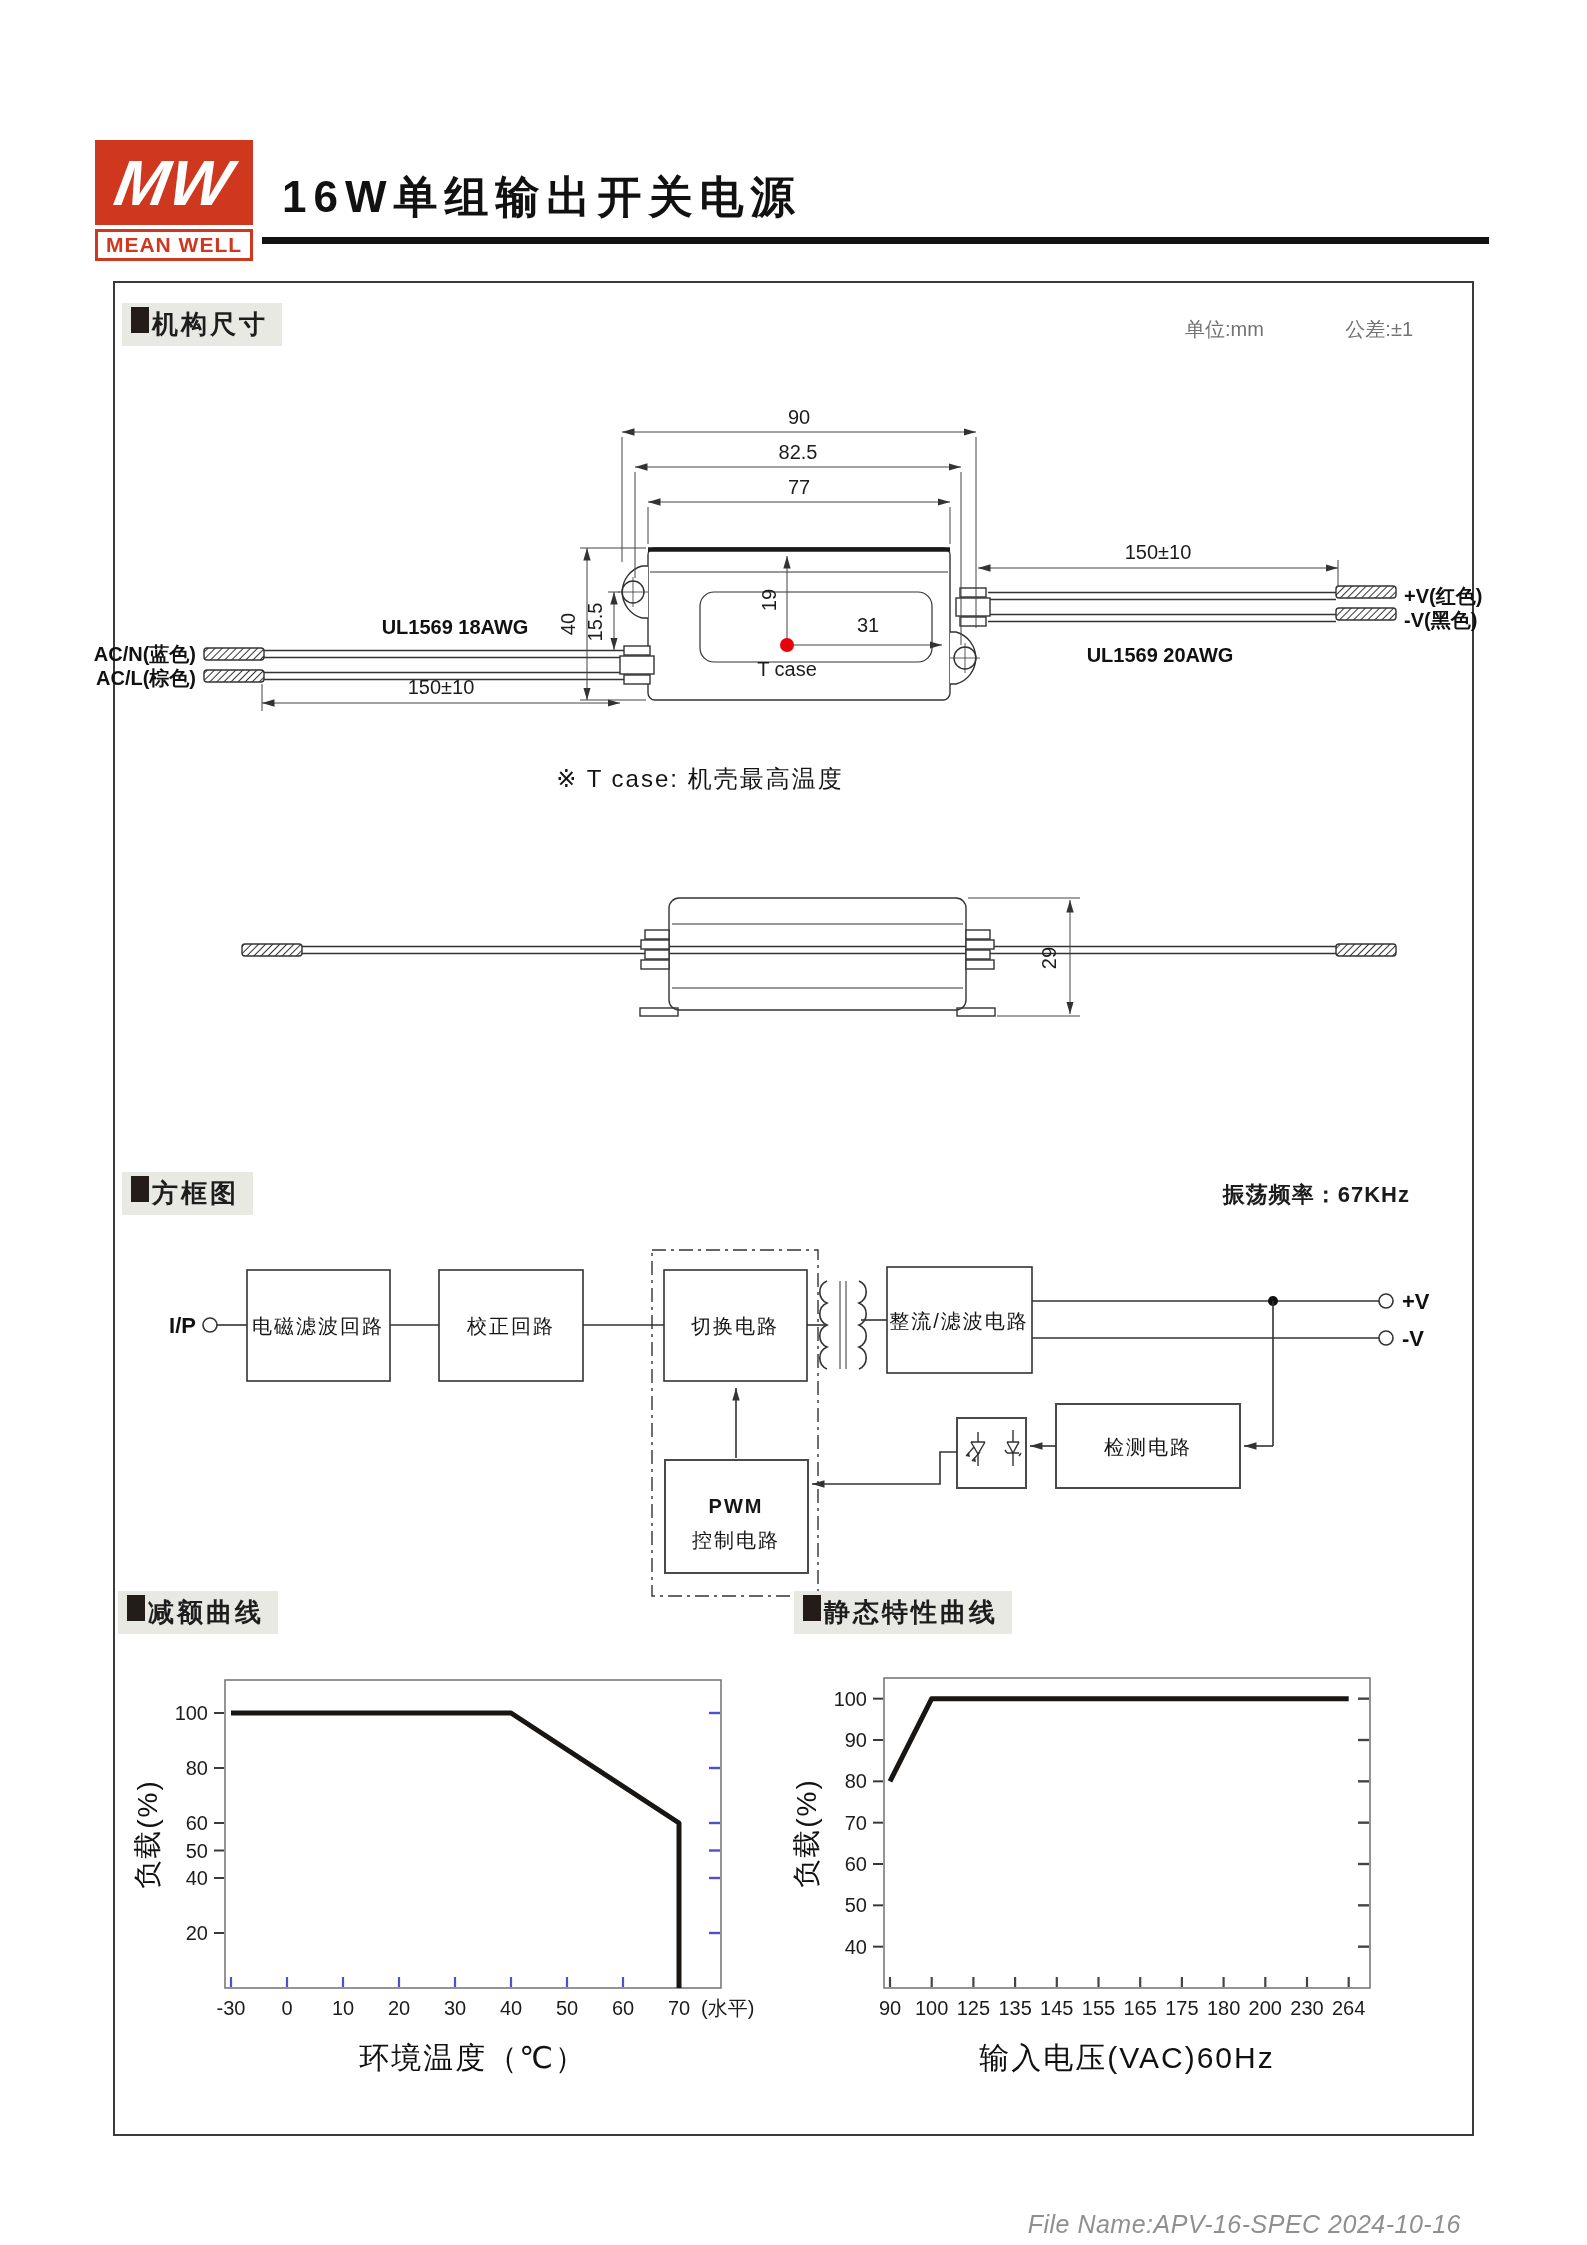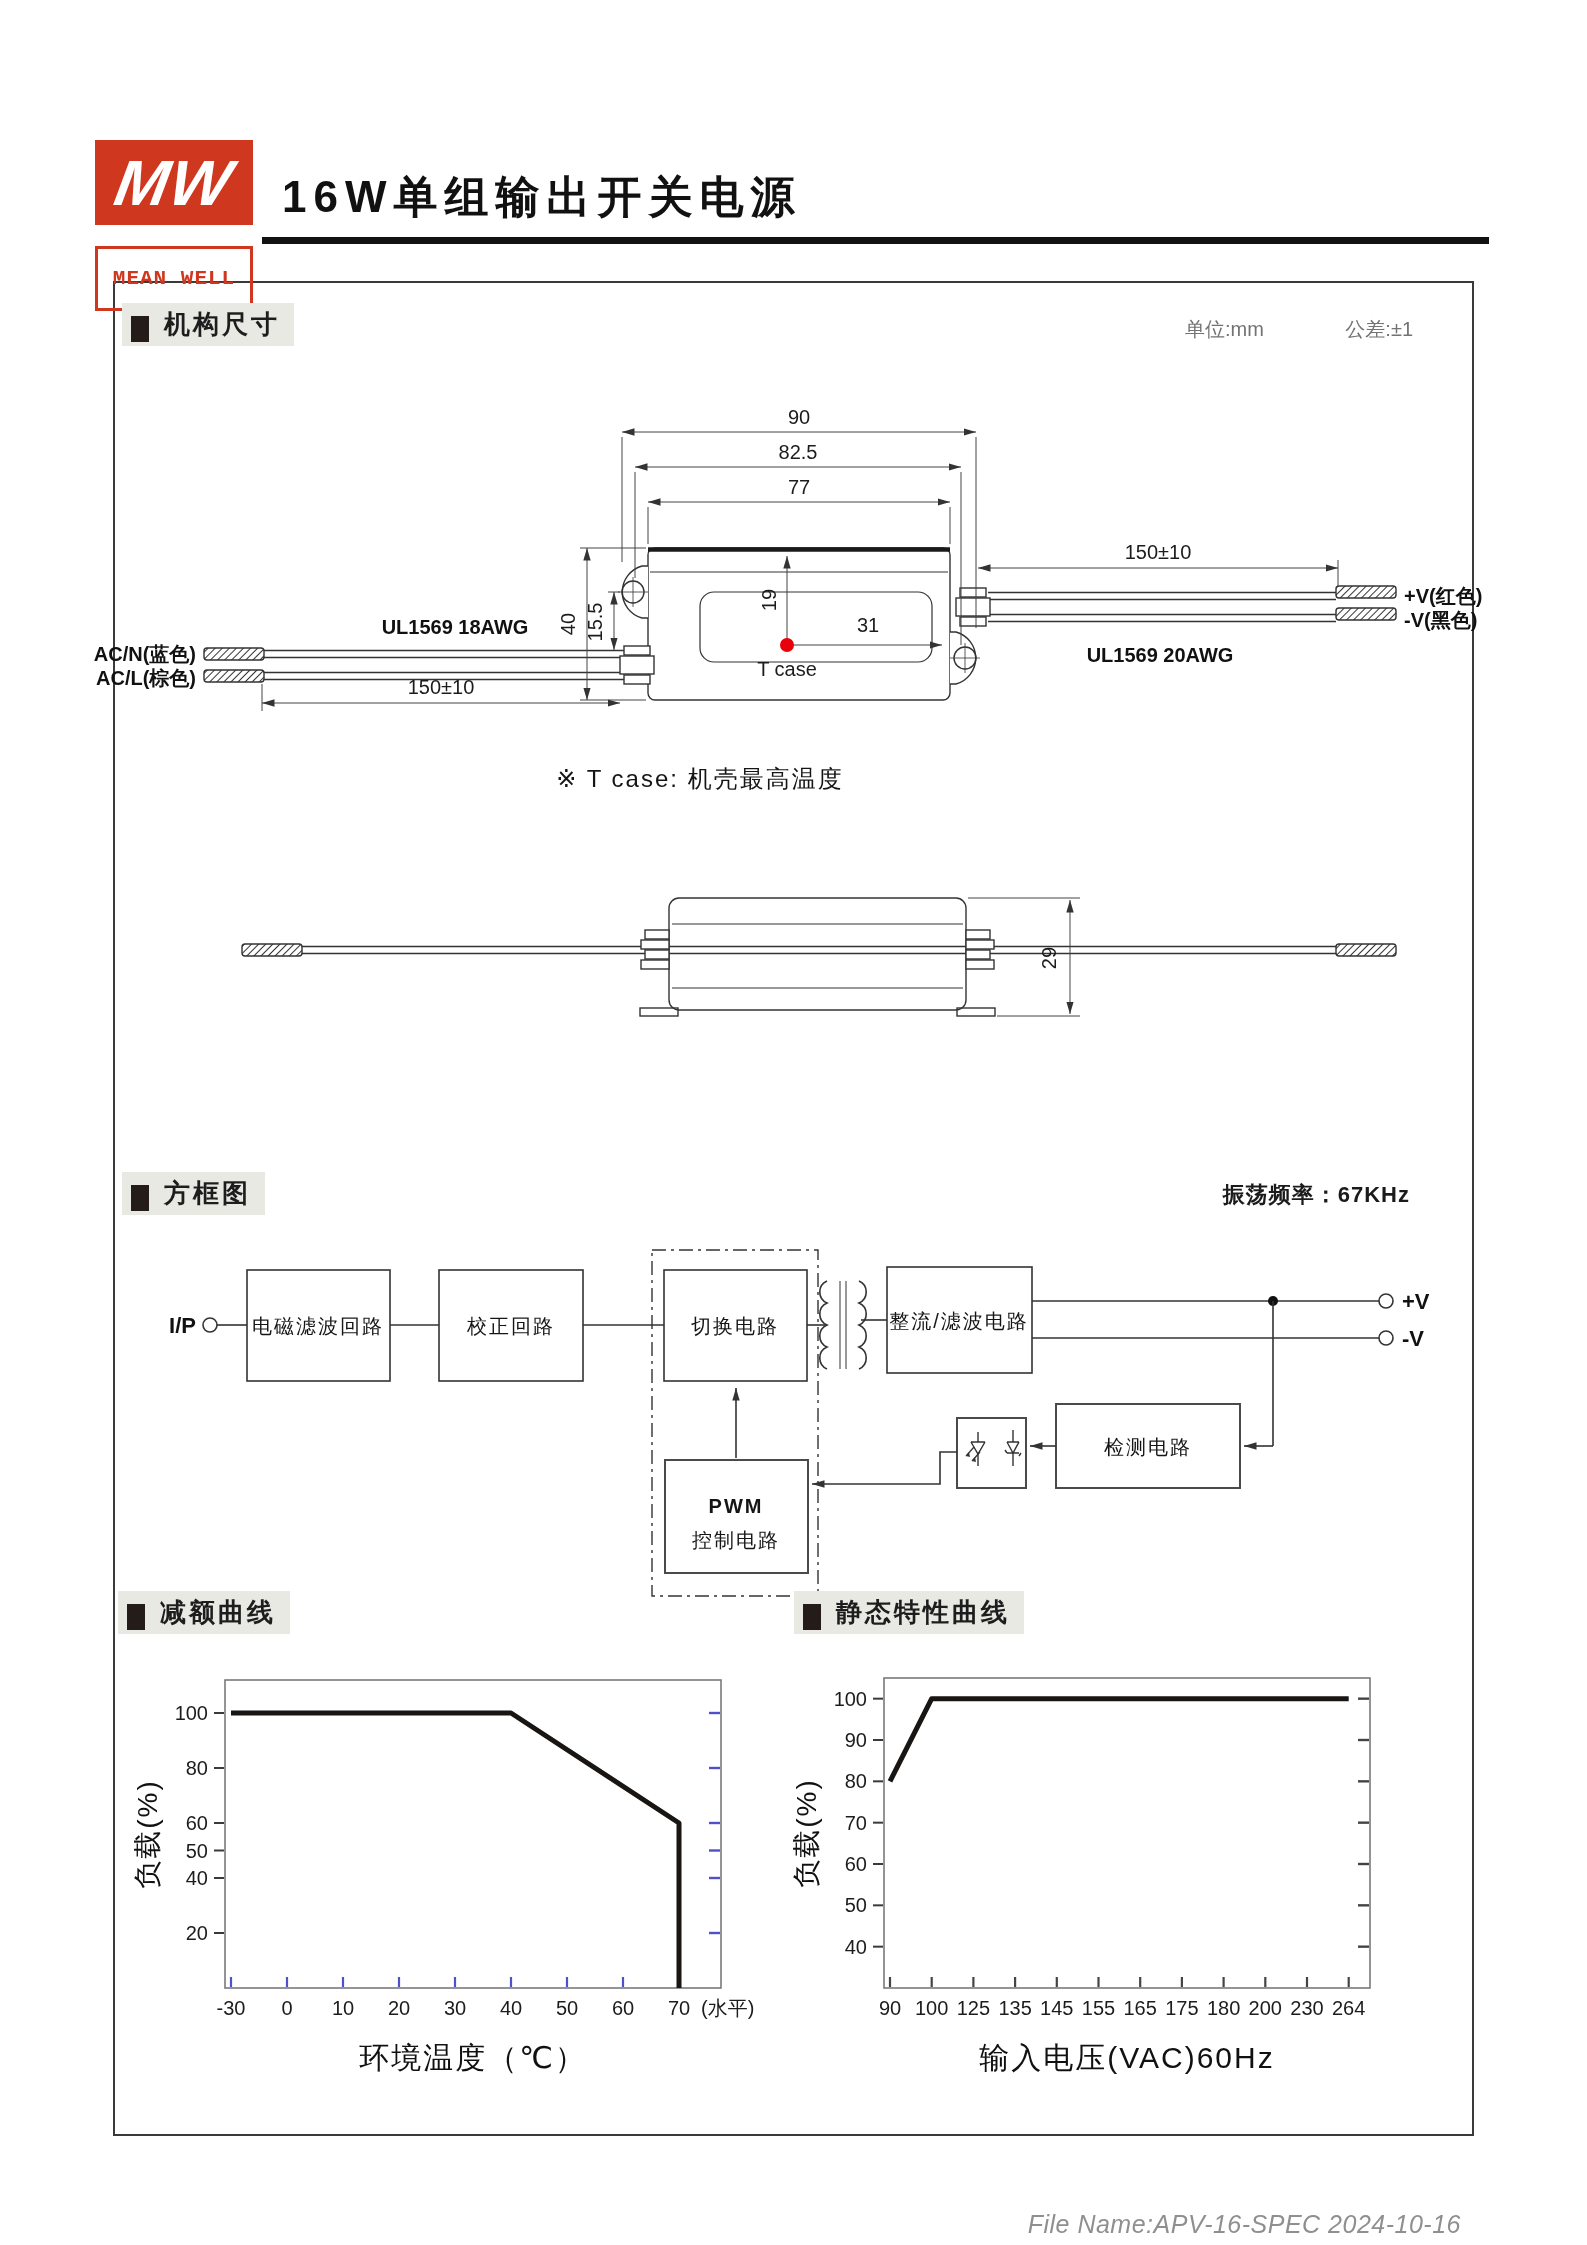--- a/index.html
+++ b/index.html
@@ -3,29 +3,29 @@
 <meta charset="utf-8">
 <style>
   html,body{margin:0;padding:0;background:#ffffff;}
   #page{position:relative;width:1587px;height:2245px;background:#fff;overflow:hidden;
         font-family:"Liberation Sans","DejaVu Sans",sans-serif;color:#111;}
   .abs{position:absolute;z-index:3;}
   
   #logo{left:95px;top:140px;width:158px;}
   #logo-mw{height:85px;background:#d0371f;display:flex;align-items:center;justify-content:center;}
   #logo-mw span{color:#fff;font-size:64px;font-weight:800;font-style:italic;transform:skewX(-10deg);letter-spacing:1px;}
-  #logo-mwell{margin-top:21px;border:3px solid #d0371f;text-align:center;padding:18px 0;font-family:Liberation Mono, monospace;}
+  #logo-mwell{margin-top:4px;border:3px solid #d0371f;text-align:center;padding:1px 0;}
   #logo-mwell span{color:#d0371f;font-size:21px;font-weight:700;letter-spacing:1px;}
   #doc-title{left:282px;top:168px;font-size:44px;font-weight:700;letter-spacing:7px;white-space:nowrap;text-align:right;}
   #doc-series{right:97px;top:172px;font-size:46px;font-weight:700;letter-spacing:2px;white-space:nowrap;}
   #header-rule{left:262px;top:237px;width:1227px;height:7px;background:#121212;}
   
   #frame{left:113px;top:281px;width:1357px;height:1851px;border:2px solid #3a3a3a;z-index:1;}
   
-  .badge{background:#e9e9e4;display:flex;align-items:flex-end;gap:15px;padding:4px 14px 4px 9px;}
+  .badge{background:#e9e9e4;display:flex;align-items:flex-start;gap:3px;padding:4px 14px 4px 9px;}
   .badge .sq{width:18px;height:26px;background:#241c18;flex:0 0 auto;}
   .badge .bt{font-size:26px;font-weight:600;letter-spacing:3px;color:#1d1d1d;white-space:nowrap;}
   #badge-mech{left:122px;top:303px;}
   #badge-block{left:122px;top:1172px;}
   #badge-derating{left:118px;top:1591px;}
   #badge-static{left:794px;top:1591px;}
   
   #unit-note{left:1185px;top:316px;width:228px;display:flex;justify-content:space-between;font-size:20px;color:#737373;}
   #freq-note{left:1090px;top:1180px;width:320px;text-align:right;font-size:22px;font-weight:600;color:#1b1b1b;letter-spacing:1px;}
   #footer-note{right:126px;top:2210px;font-size:25px;font-style:italic;color:#8f8f8f;letter-spacing:0.5px;}

